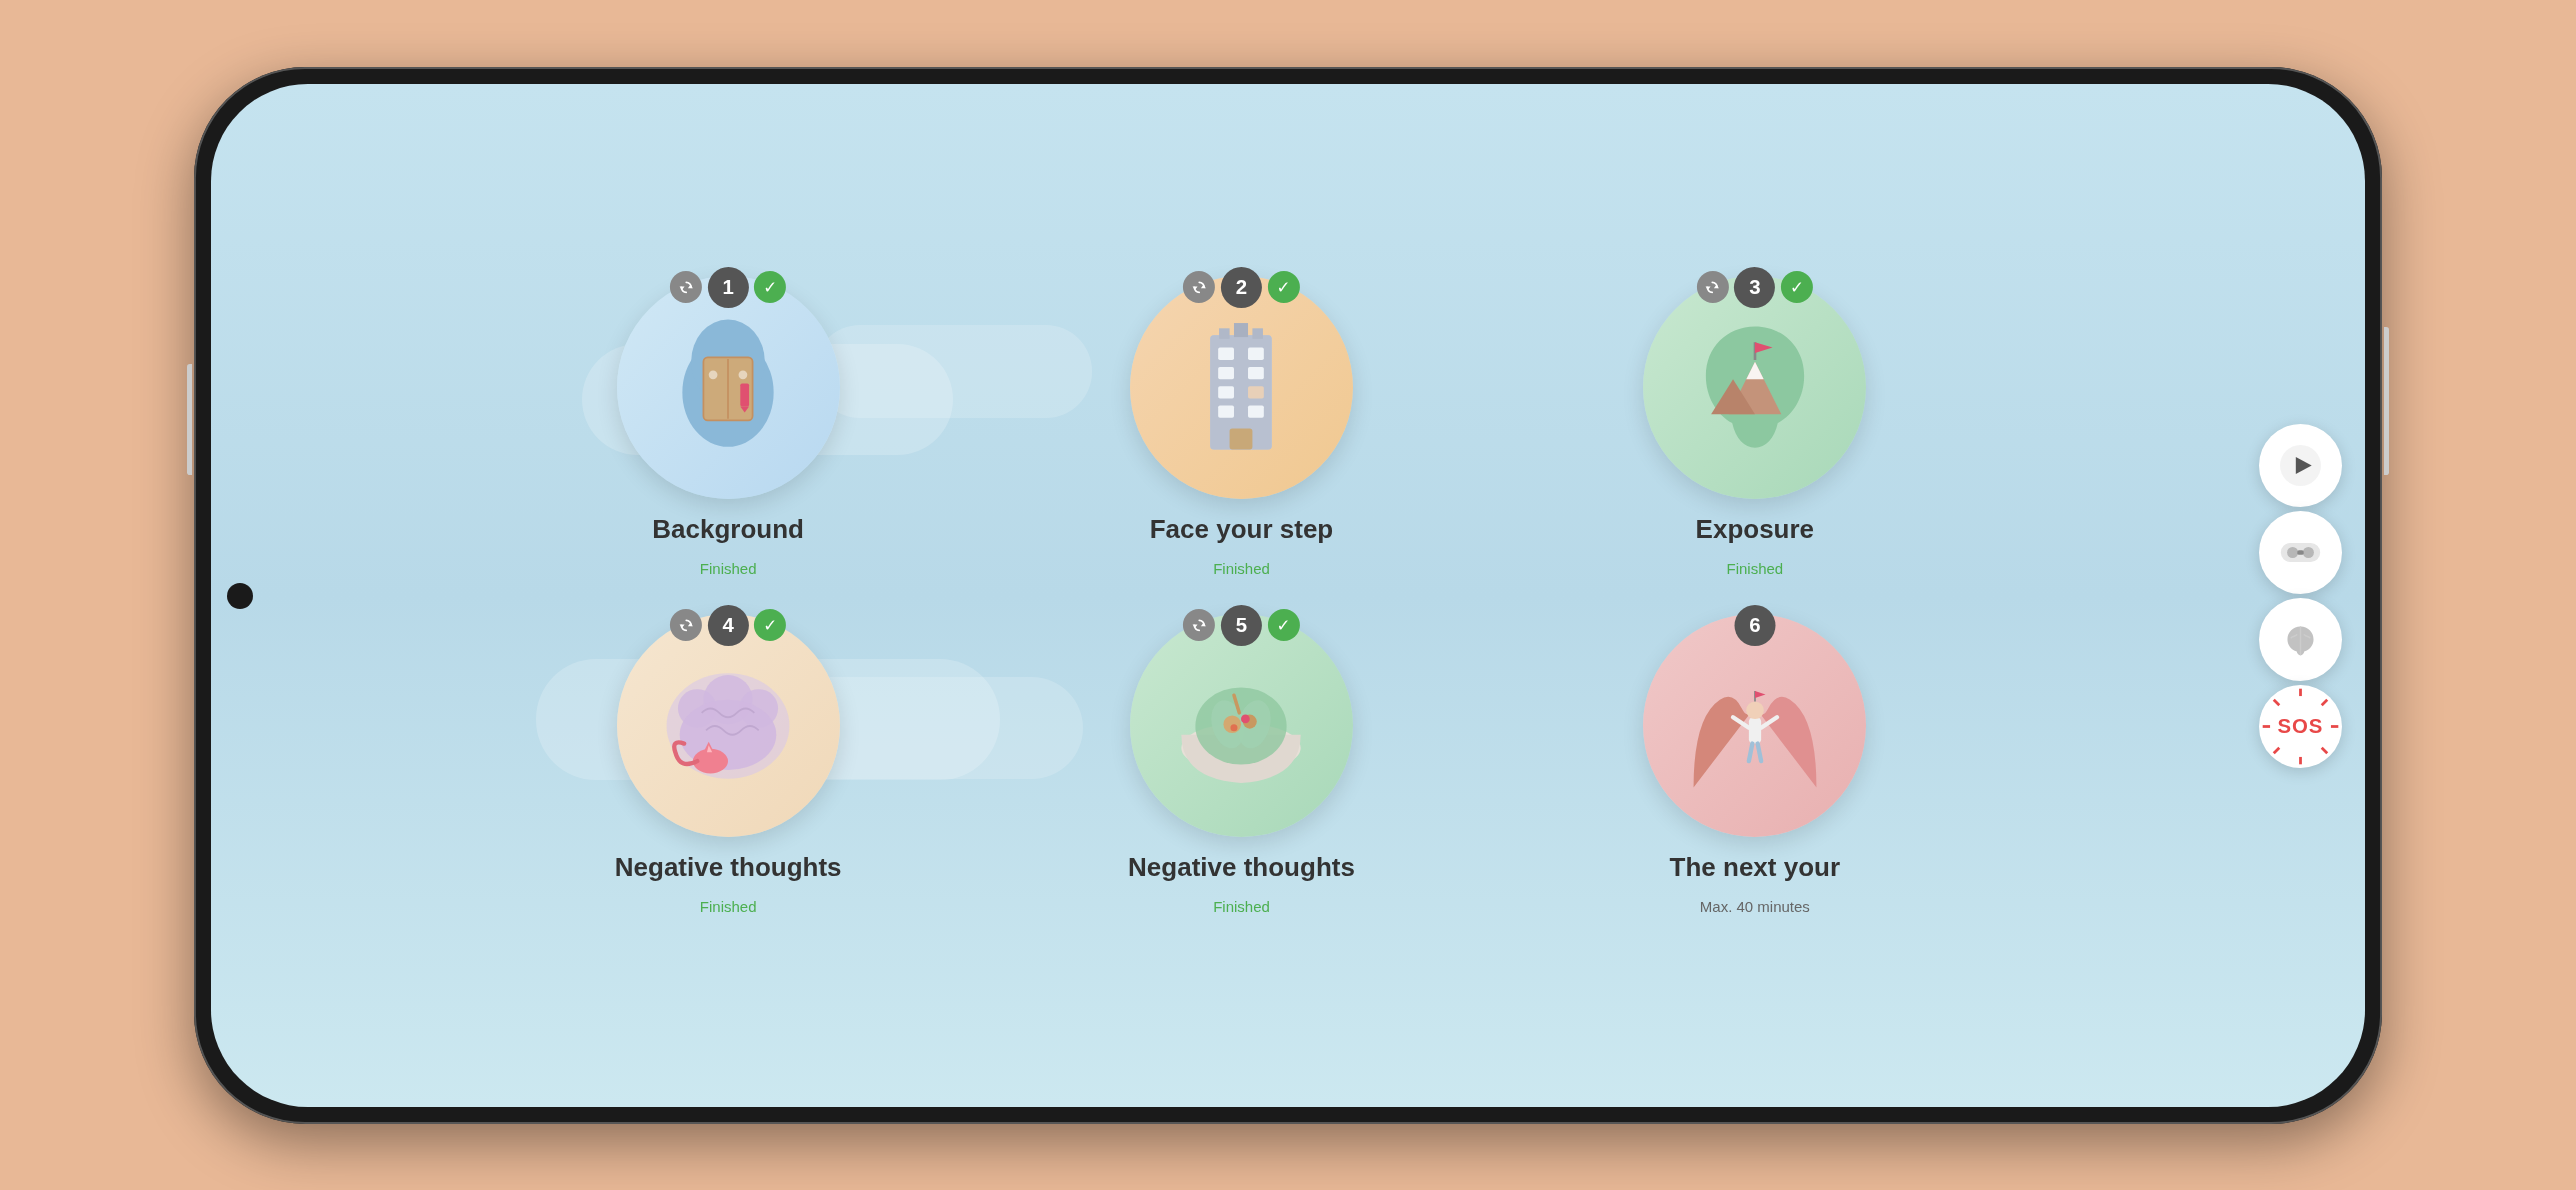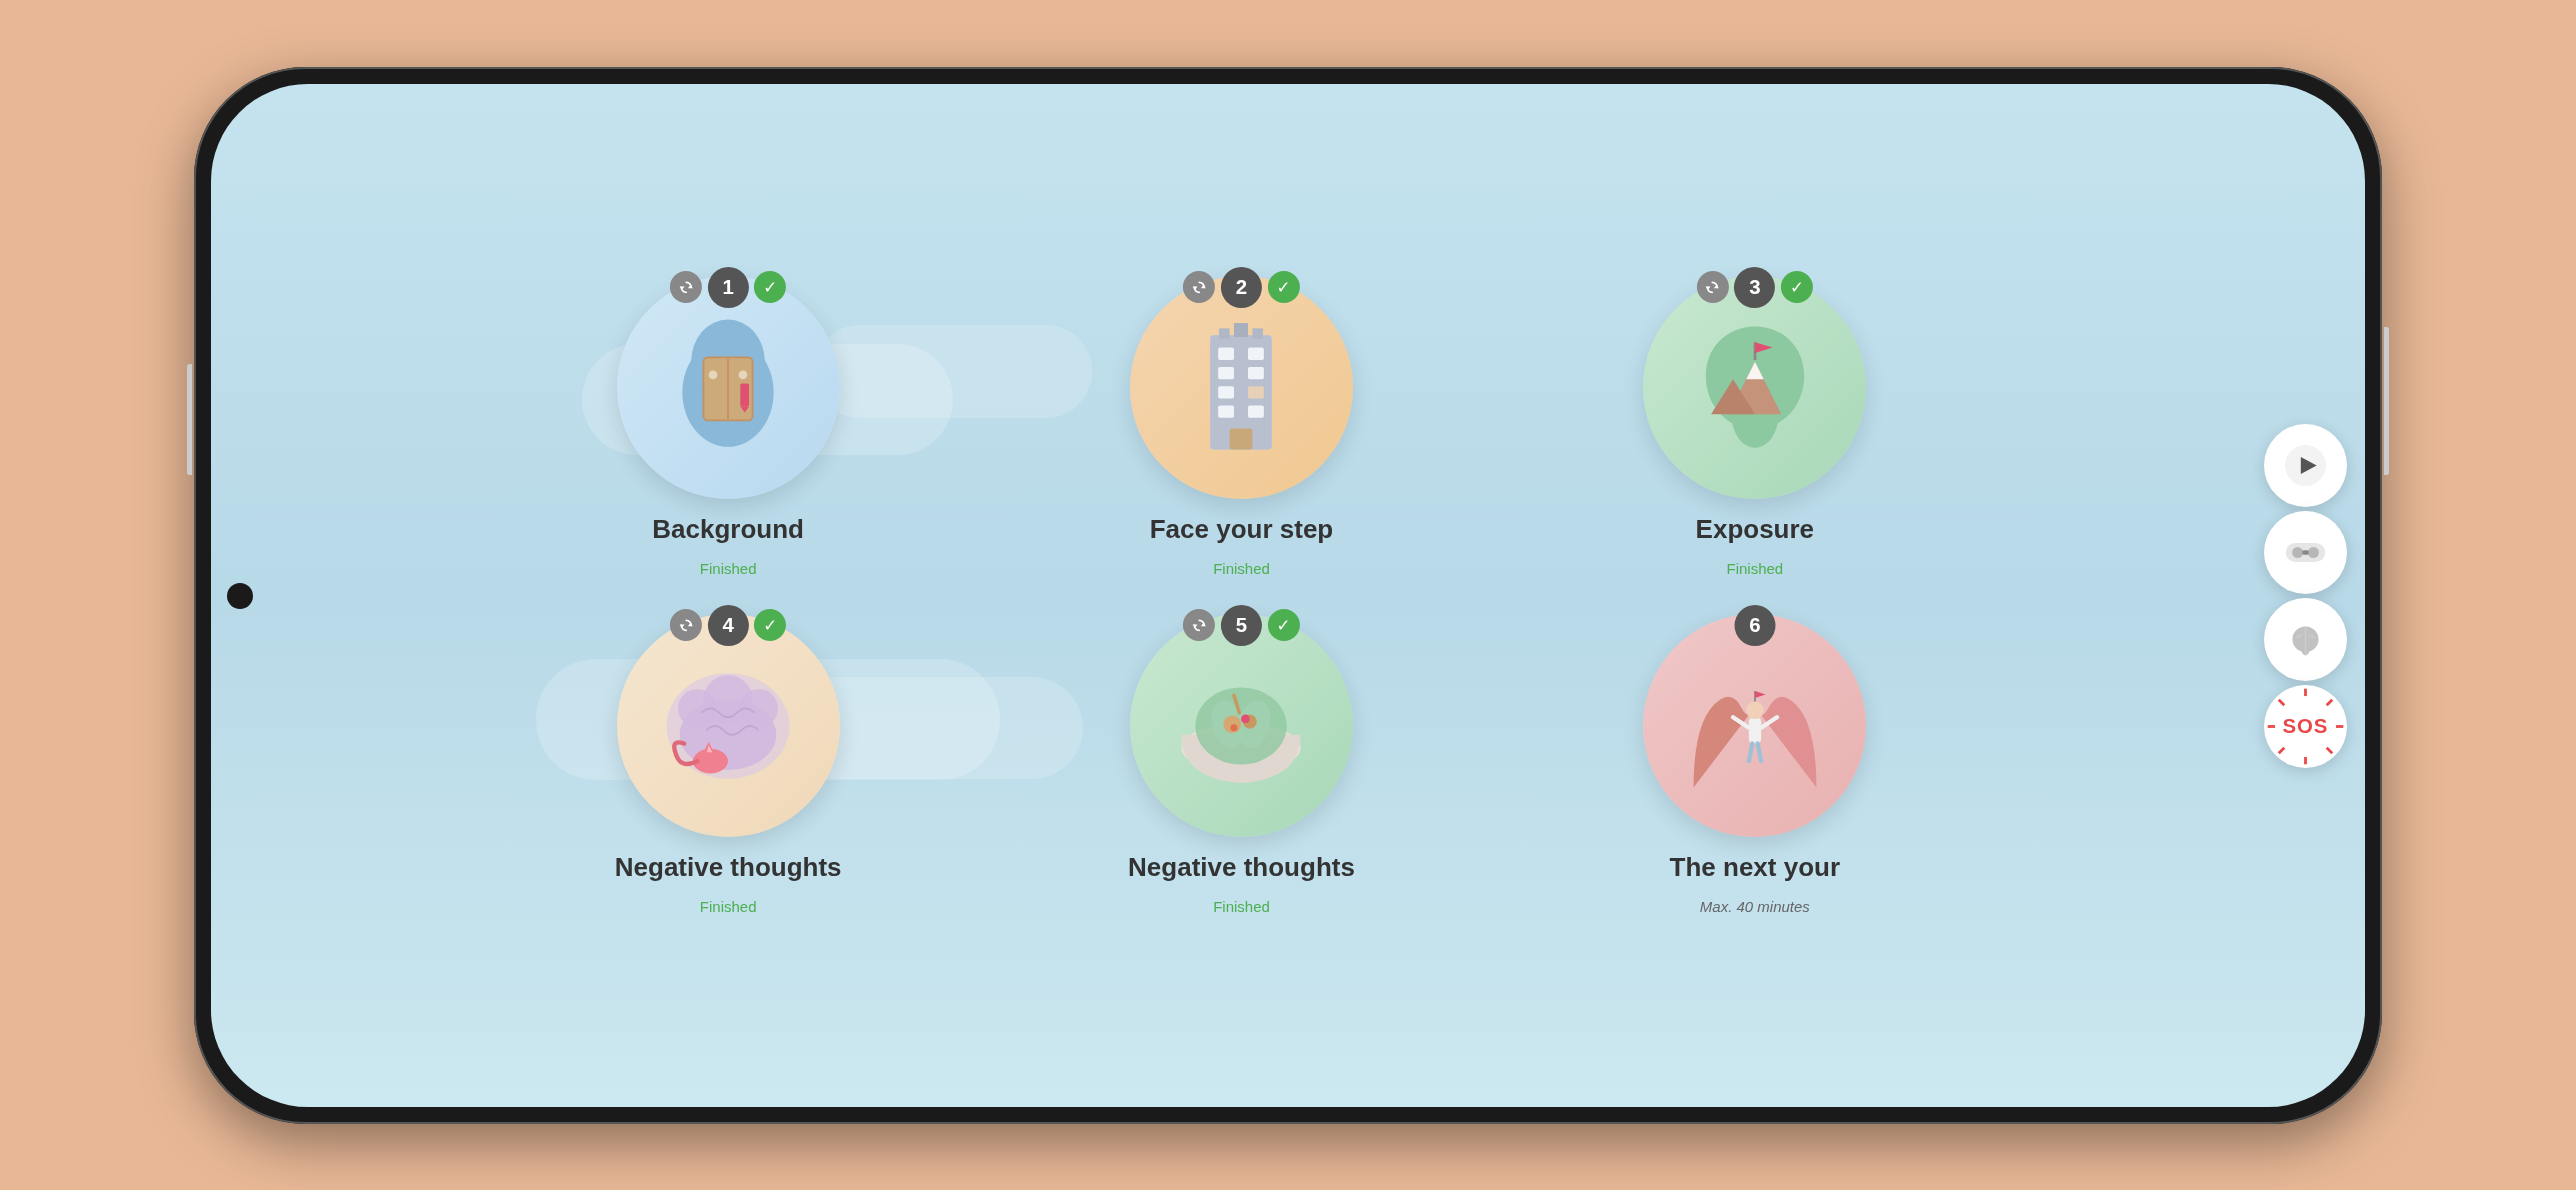--- a/index.html
+++ b/index.html
@@ -218,29 +218,28 @@
       font-weight: 500;
       text-align: center;
     }
 
     .status-finished {
       color: #4caf50;
     }
 
     .status-time {
       color: #666;
-      font-style: italic;
     }
 
     
     .sidebar {
       width: 130px;
       display: flex;
       flex-direction: column;
-      align-items: flex-end;
+      align-items: center;
       justify-content: center;
       gap: 4px;
       padding: 28px 18.5px;
       position: relative;
       z-index: 2;
     }
 
     .sidebar-btn {
       width: 83px;
       height: 83px;

